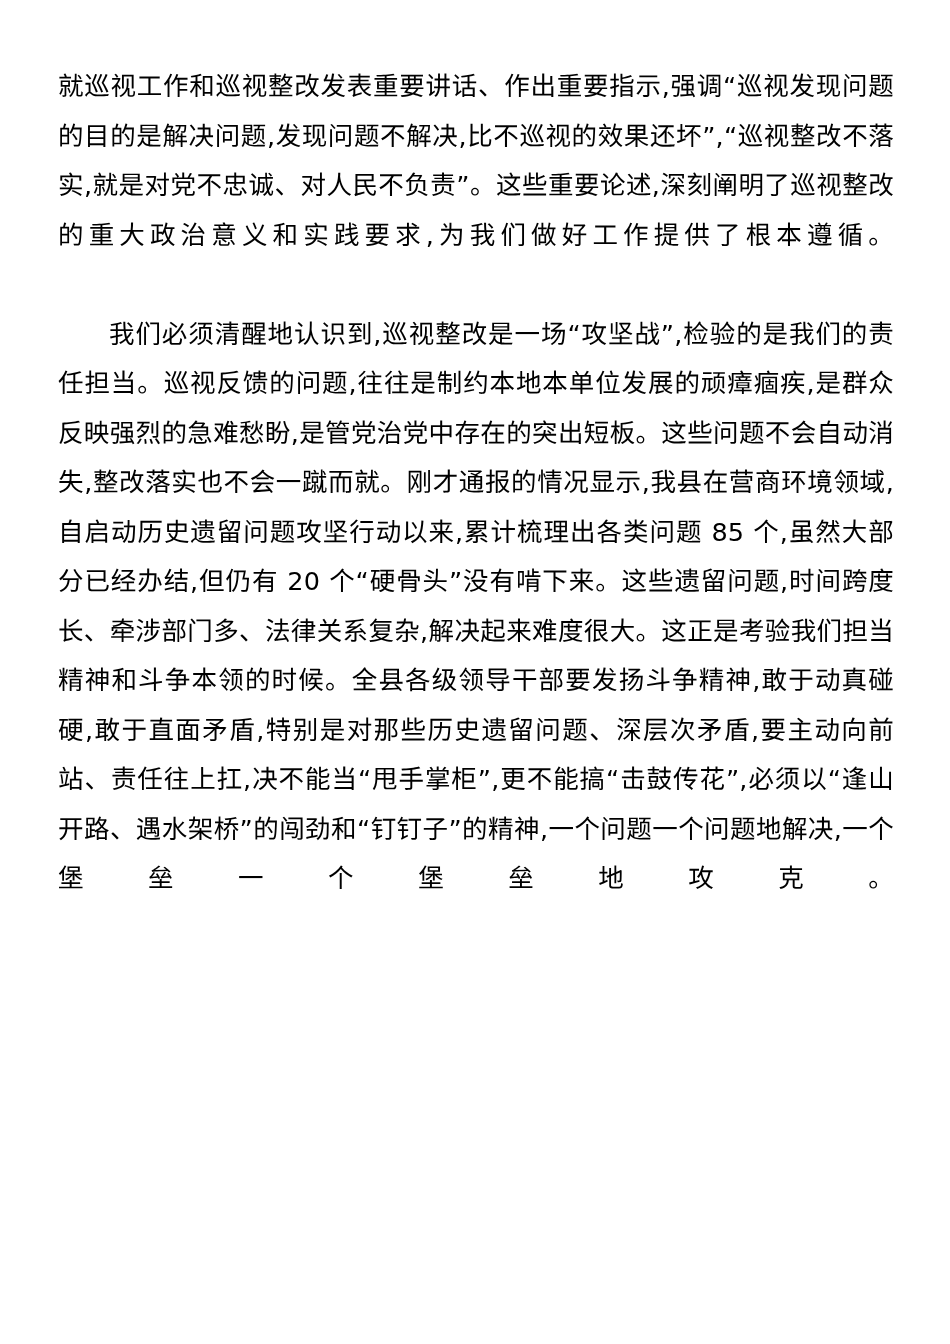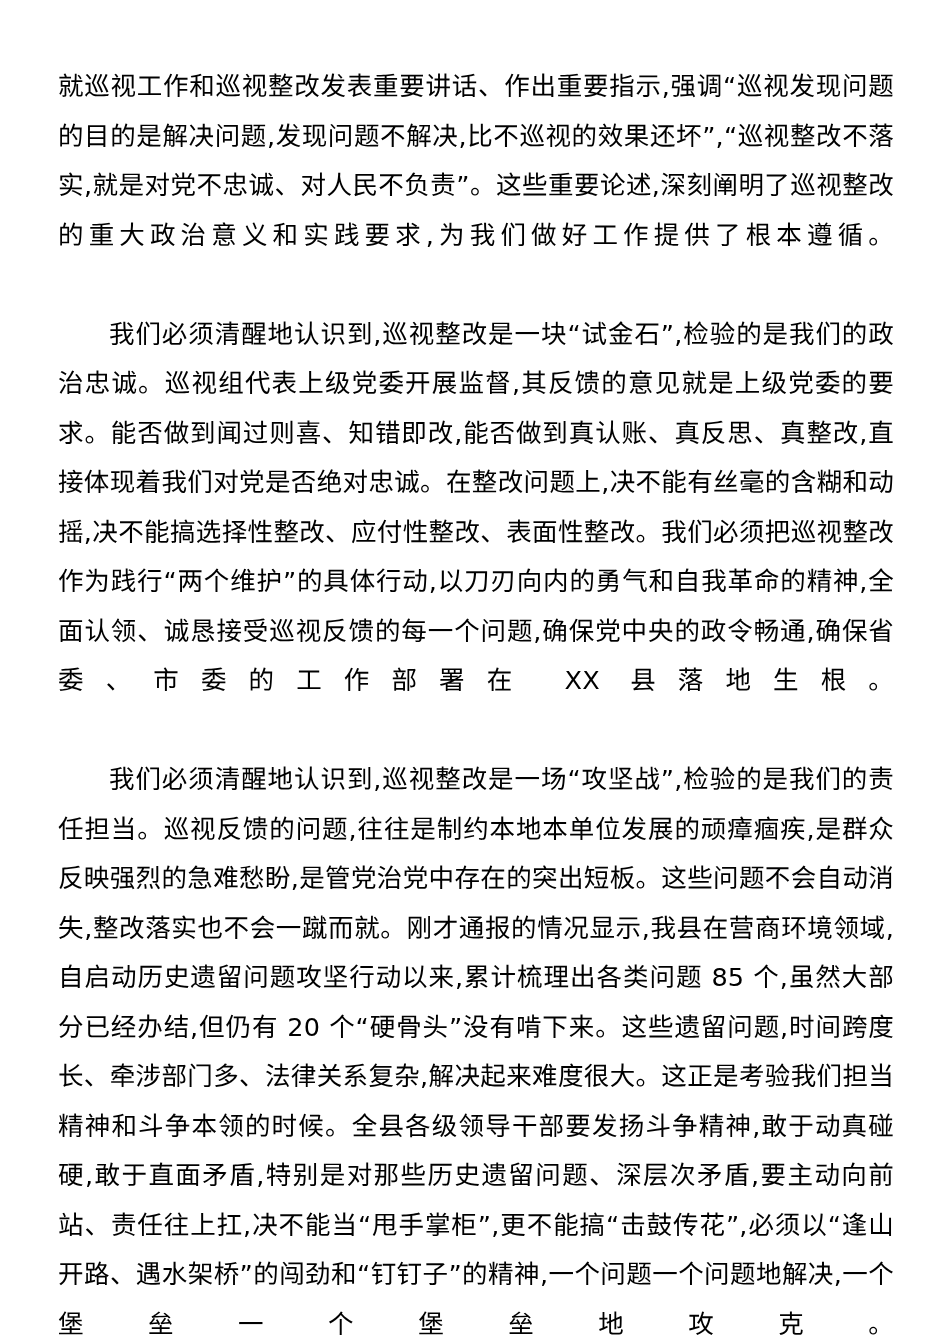--- a/index.html
+++ b/index.html
@@ -50,18 +50,17 @@
   }
 </style>
 </head>
 <body>
 
 <div class="page">
   <div class="doc-body">
 
     <p class="para">就巡视工作和巡视整改发表重要讲话、作出重要指示,强调“巡视发现问题的目的是解决问题,发现问题不解决,比不巡视的效果还坏”,“巡视整改不落实,就是对党不忠诚、对人民不负责”。这些重要论述,深刻阐明了巡视整改的重大政治意义和实践要求,为我们做好工作提供了根本遵循。</p>
 
-    <p class="para indent">我们必须清醒地认识到,巡视整改是一块“试金石”,检验的是我们的政治忠诚。巡视组代表上级党委开展监督,其反馈的意见就是上级党委的要求。能否做到闻过则喜、知错即改,能否做到真认账、真反思、真整改,直接体现着我们对党是否绝对忠诚。在整改问题上,决不能有丝毫的含糊和动摇,决不能搞选择性整改、应付性整改、表面性整改。我们必须把巡视整改作为践行“两个维护”的具体行动,以刀刃向内的勇气和自我革命的精神,全面认领、诚恳接受巡视反馈的每一个问题,确保党中央的政令畅通,确保省委、市委的工作部署在 XX 县落地生根。</p>
 
     <p class="para indent">我们必须清醒地认识到,巡视整改是一场“攻坚战”,检验的是我们的责任担当。巡视反馈的问题,往往是制约本地本单位发展的顽瘴痼疾,是群众反映强烈的急难愁盼,是管党治党中存在的突出短板。这些问题不会自动消失,整改落实也不会一蹴而就。刚才通报的情况显示,我县在营商环境领域,自启动历史遗留问题攻坚行动以来,累计梳理出各类问题 85 个,虽然大部分已经办结,但仍有 20 个“硬骨头”没有啃下来。这些遗留问题,时间跨度长、牵涉部门多、法律关系复杂,解决起来难度很大。这正是考验我们担当精神和斗争本领的时候。全县各级领导干部要发扬斗争精神,敢于动真碰硬,敢于直面矛盾,特别是对那些历史遗留问题、深层次矛盾,要主动向前站、责任往上扛,决不能当“甩手掌柜”,更不能搞“击鼓传花”,必须以“逢山开路、遇水架桥”的闯劲和“钉钉子”的精神,一个问题一个问题地解决,一个堡垒一个堡垒地攻克。</p>
 
   </div>
 </div>
 
 </body></html>

